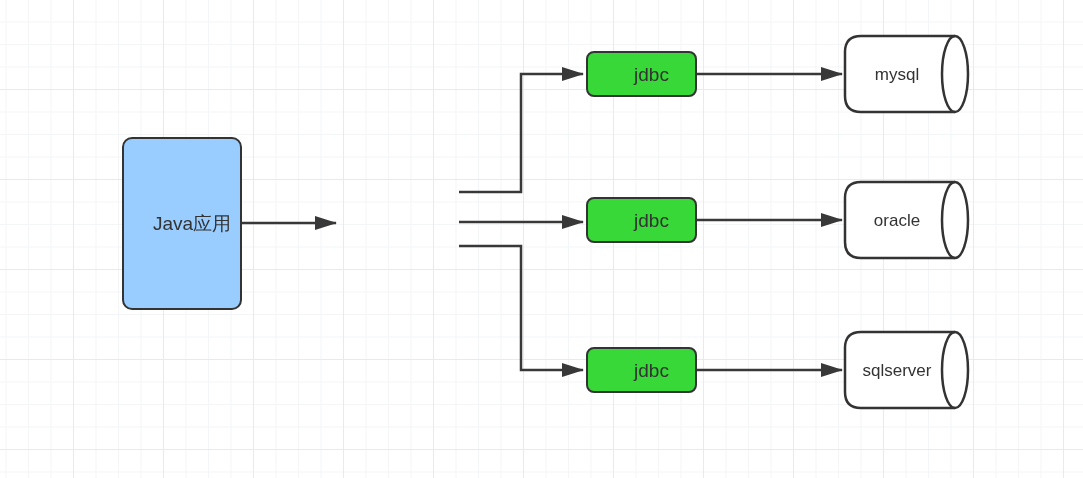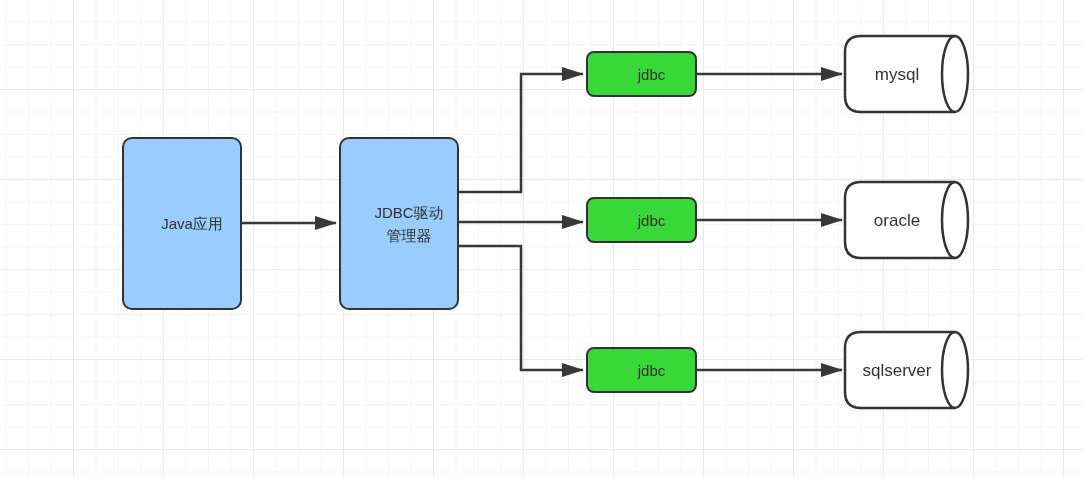--- a/index.html
+++ b/index.html
@@ -25,21 +25,21 @@
   .cyl-inner{fill:none;stroke:var(--c-stroke,#333333);stroke-width:2.5px;}
   .cyl-label{
     fill:var(--c-text,#333333);font-size:17px;
     text-anchor:middle;dominant-baseline:central;
     font-family:"Liberation Sans","DejaVu Sans",sans-serif;
   }
   .node{
     position:absolute;box-sizing:border-box;
     display:flex;flex-direction:column;align-items:center;justify-content:center;
     border:2.5px solid var(--c-stroke,#333333);
-    color:var(--c-text,#333333);font-size:15px;line-height:23px;
+    color:var(--c-text,#333333);font-size:19px;line-height:23px;
     text-align:center;
     padding-left:20px;
   }
   .rect-blue{background:var(--c-blue,#99ccff);border-radius:10px;}
   .rect-green{background:var(--c-green,#37d837);border-radius:8px;}
   #node-java-app{left:81px;top:137px;width:120px;height:173px;margin-left:41px;}
   #node-driver-manager{left:339px;top:137px;width:120px;height:173px;}
   #node-jdbc-top{left:586px;top:51px;width:111px;height:46px;}
   #node-jdbc-mid{left:586px;top:197px;width:111px;height:46px;}
   #node-jdbc-bottom{left:586px;top:347px;width:111px;height:46px;}
@@ -80,24 +80,20 @@
       <path class="cyl" d="M 861,332 H 955 A 13,38 0 0 1 955,408 H 861 Q 845,408 845,392 V 348 Q 845,332 861,332 Z"></path>
       <path class="cyl-inner" d="M 955,332 A 13,38 0 0 0 955,408"></path>
       <text class="cyl-label" x="897" y="370">sqlserver</text>
     </g>
   </svg>
 
   <div class="node rect-blue" id="node-java-app">
     <span>Java应用</span>
   </div>
 
-  <div class="node rect-blue" id="node-driver-manager">
-    <span>JDBC驱动</span>
-    <span>管理器</span>
-  </div>
 
   <div class="node rect-green" id="node-jdbc-top">
     <span>jdbc</span>
   </div>
 
   <div class="node rect-green" id="node-jdbc-mid">
     <span>jdbc</span>
   </div>
 
   <div class="node rect-green" id="node-jdbc-bottom">

